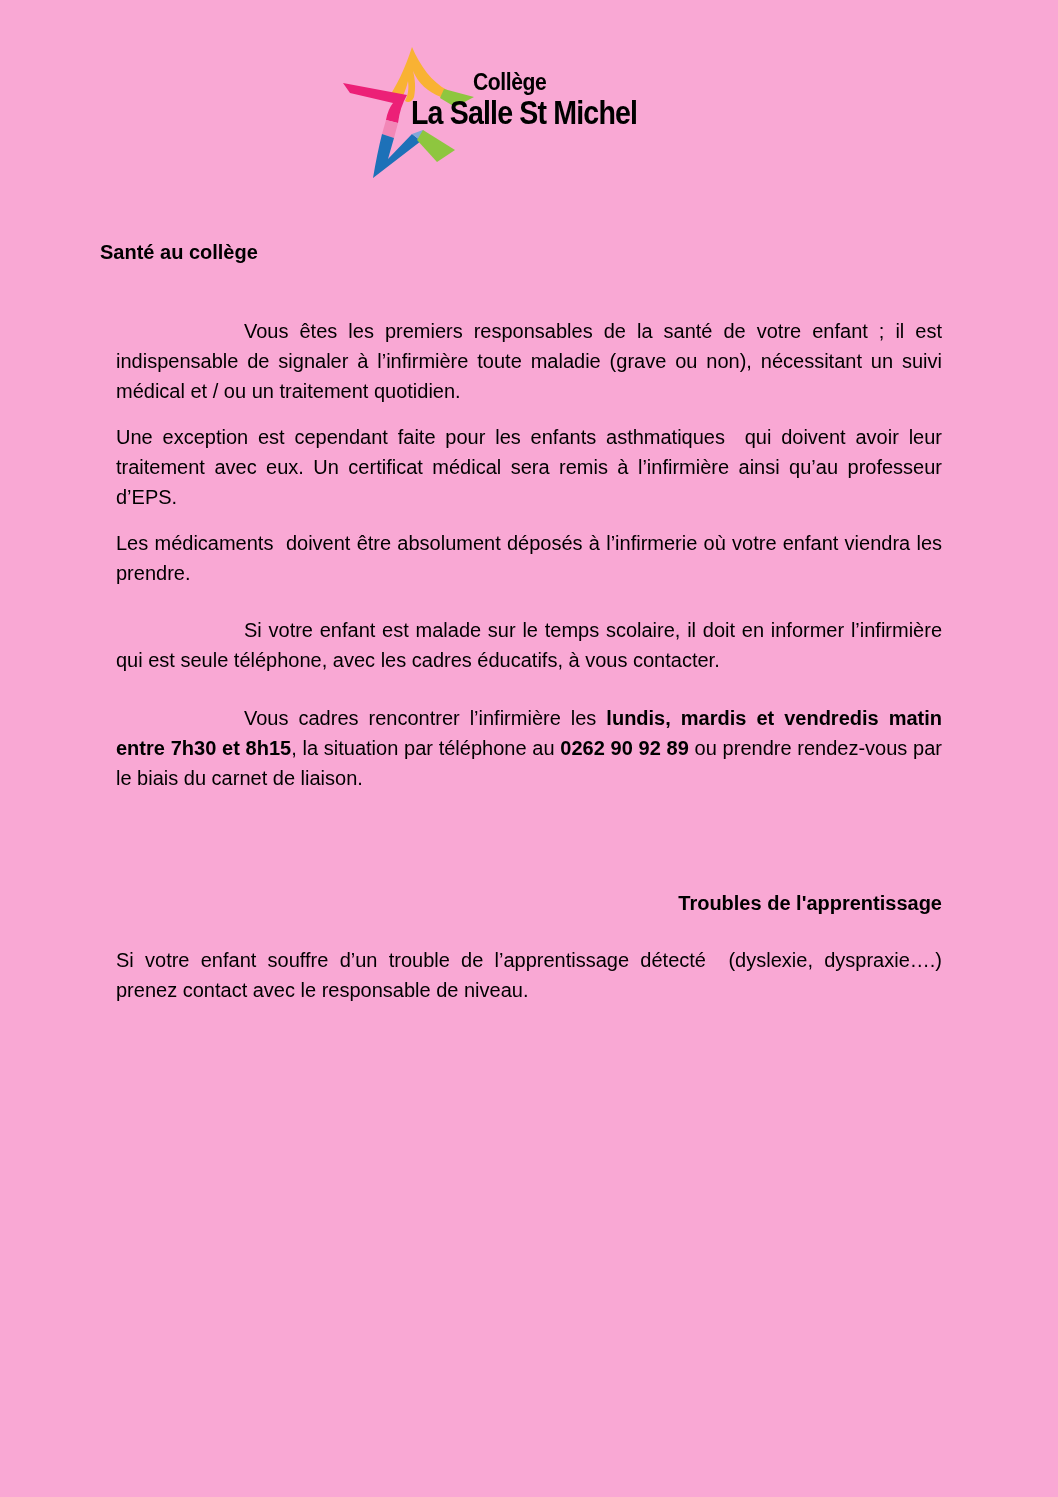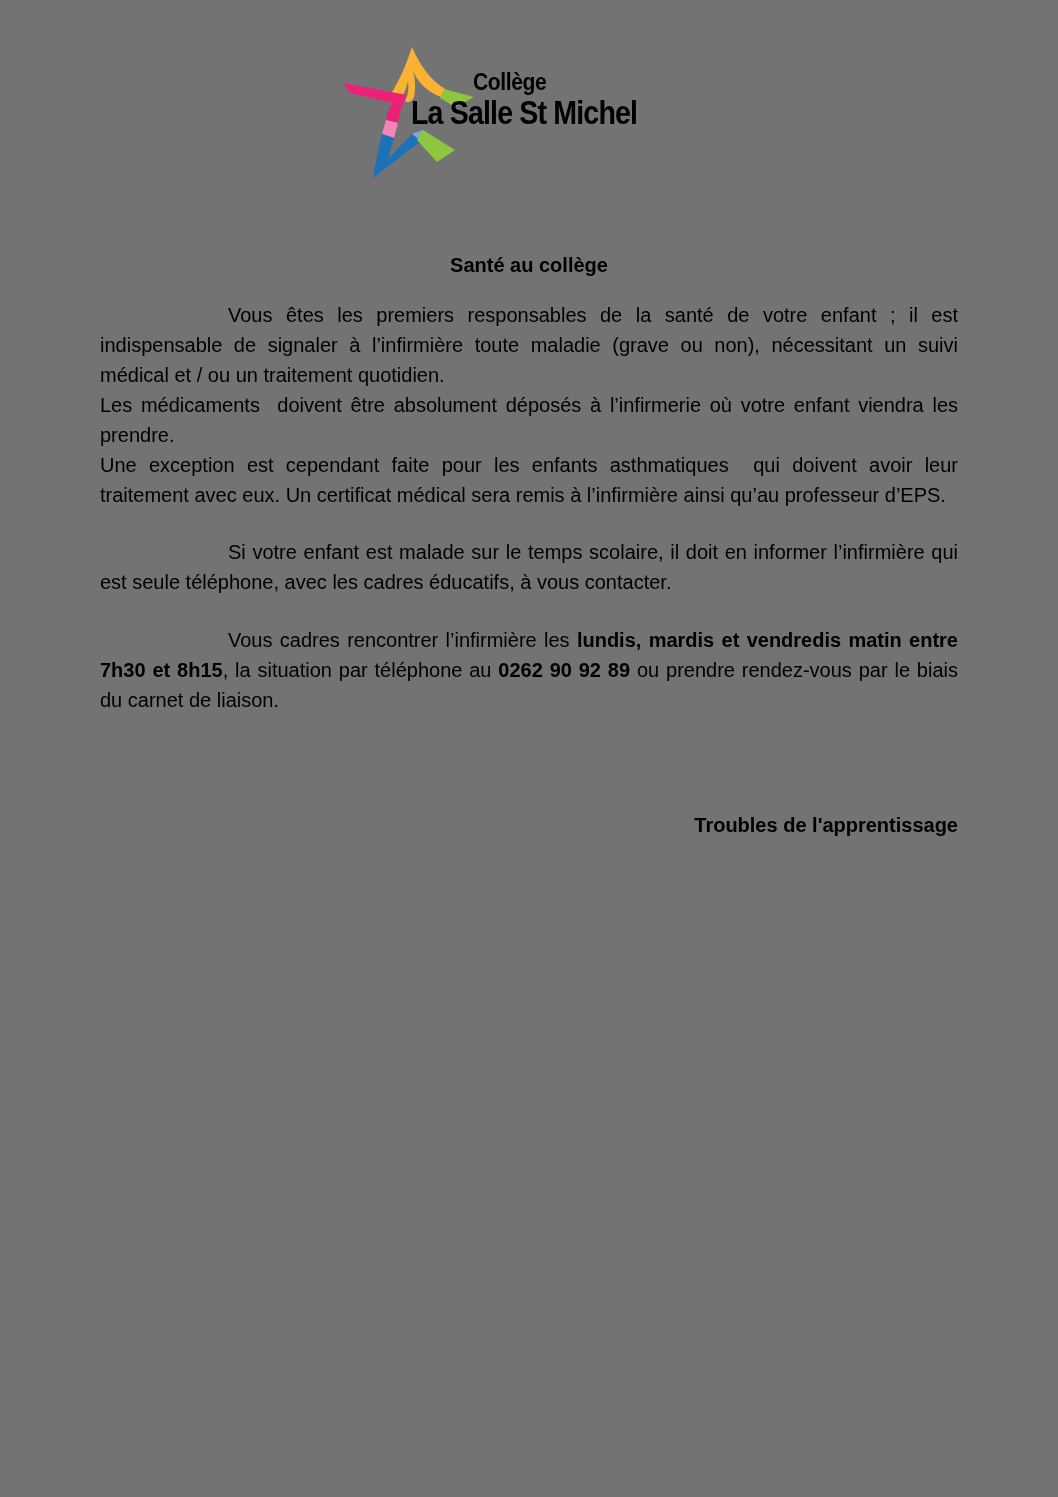--- a/index.html
+++ b/index.html
@@ -4,21 +4,21 @@
 <style>
   html, body {
     margin: 0;
     padding: 0;
     background: #ffffff;
   }
   .page {
     position: relative;
     width: 1058px;
     height: 1497px;
-    background: #737373;
+    background: #f9a8d4;
     color: #000000;
     font-family: "Liberation Sans", sans-serif;
     overflow: hidden;
   }
   
   .logo-star {
     position: absolute;
     left: 343px;
     top: 44px;
     width: 138px;
@@ -43,37 +43,36 @@
     font-weight: bold;
     letter-spacing: -1px;
     transform: scaleX(0.84);
     transform-origin: left top;
     white-space: nowrap;
   }
   
   .doc-title {
     position: absolute;
     left: 100px;
-    top: 254px;
+    top: 241px;
     width: 858px;
-    text-align: center;
     font-size: 20px;
     font-weight: bold;
   }
   .body-text {
     position: absolute;
     left: 100px;
     top: 300px;
     width: 858px;
     font-size: 20px;
     line-height: 30px;
     text-align: justify;
   }
   .body-text p {
-    margin: 0;
+    margin: 16px;
     white-space: pre-wrap;
   }
   .indent { text-indent: 128px; }
   .gap    { margin-top: 27px !important; }
   .gap-sm { margin-top: 28px !important; }
   .section-heading {
     margin-top: 95px !important;
     font-weight: bold;
     text-align: right;
   }
@@ -102,20 +101,21 @@
       <path d="M80,85 L112,105 L94,117 L74,95 Z" fill="#8EC63F"></path>
     </svg>
     <div class="logo-college">Collège</div>
     <div class="logo-school">La Salle St Michel</div>
   </div>
 
   <div class="doc-title">Santé au collège</div>
 
   <div class="body-text">
     <p class="indent">Vous êtes les premiers responsables de la santé de votre enfant ; il est indispensable de signaler à l’infirmière toute maladie (grave ou non), nécessitant un suivi médical et / ou un traitement quotidien.</p>
+    <p>Une exception est cependant faite pour les enfants asthmatiques  qui doivent avoir leur traitement avec eux. Un certificat médical sera remis à l’infirmière ainsi qu’au professeur d’EPS.</p>
     <p>Les médicaments  doivent être absolument déposés à l’infirmerie où votre enfant viendra les prendre.</p>
-    <p>Une exception est cependant faite pour les enfants asthmatiques  qui doivent avoir leur traitement avec eux. Un certificat médical sera remis à l’infirmière ainsi qu’au professeur d’EPS.</p>
     <p class="indent gap">Si votre enfant est malade sur le temps scolaire, il doit en informer l’infirmière qui est seule téléphone, avec les cadres éducatifs, à vous contacter.</p>
     <p class="indent gap-sm"><span>Vous cadres rencontrer l’infirmière les </span><strong>lundis, mardis et vendredis matin entre 7h30 et 8h15</strong><span>, la situation par téléphone au </span><strong>0262 90 92 89</strong><span> ou prendre rendez-vous par le biais du carnet de liaison.</span></p>
     <p class="section-heading">Troubles de l'apprentissage</p>
+    <p class="gap">Si votre enfant souffre d’un trouble de l’apprentissage détecté  (dyslexie, dyspraxie….) prenez contact avec le responsable de niveau.</p>
   </div>
 
 </div>
 
 </body></html>

